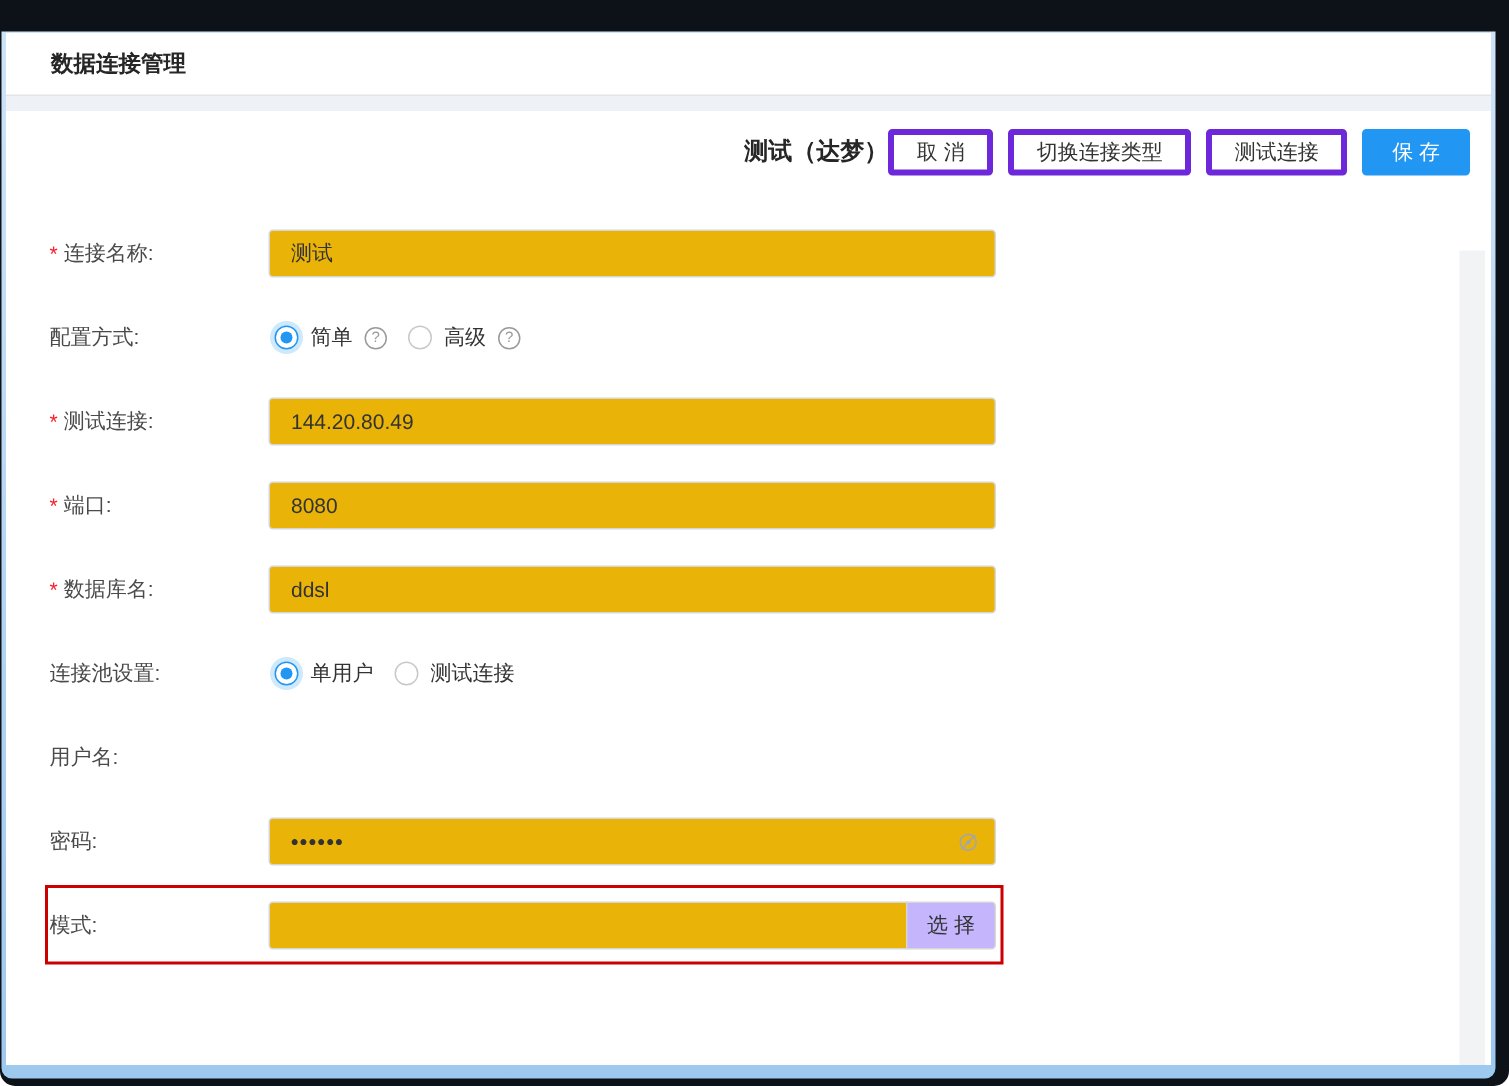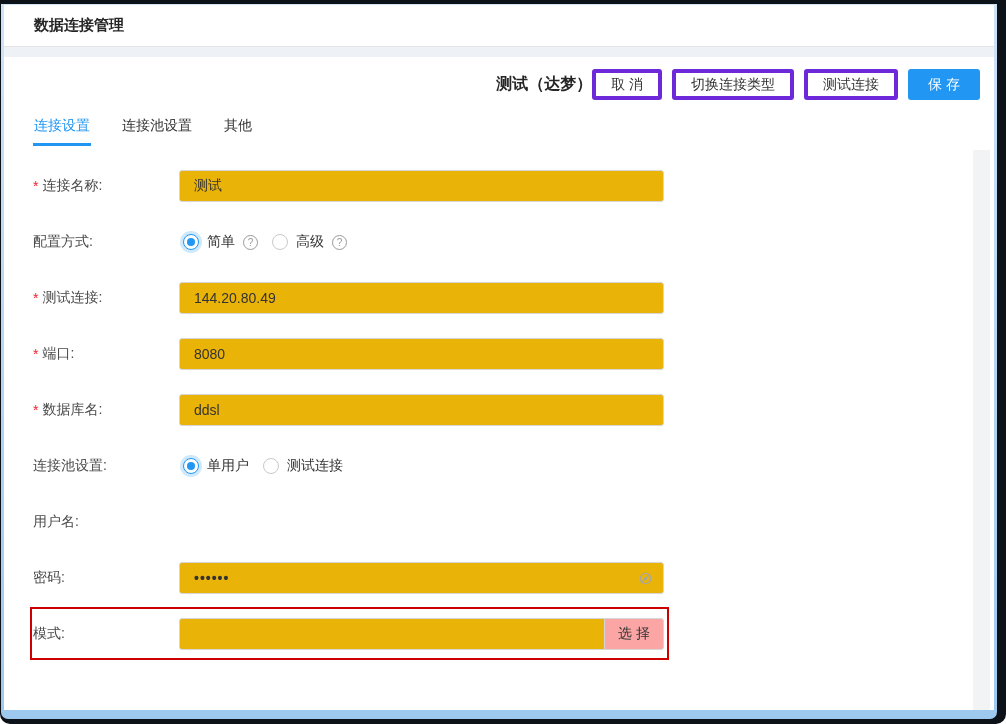--- a/index.html
+++ b/index.html
@@ -3,21 +3,21 @@
 <meta charset="utf-8">
 <style>
   * { margin:0; padding:0; box-sizing:border-box; }
   html,body { width:1006px; height:724px; font-family:"Liberation Sans","DejaVu Sans",sans-serif; }
 
   
   .window-outer {
     width:1006px; height:724px;
     background:#0d1118;
     border-radius:0 0 10px 10px;
-    padding:4px 9px 5px 1px;
+    padding:21px 9px 5px 1px;
     overflow:hidden;
   }
   .window-glass {
     width:100%; height:100%;
     background:linear-gradient(180deg,#cfe3f7 0%,#b3d4f2 55%,#9ec9ef 100%);
     border-radius:0 0 7px 7px;
     padding:1px 3px 9px 3px;
   }
   .window-content {
     width:100%; height:100%;
@@ -85,21 +85,21 @@
 
   
   .password-text { letter-spacing:1px; font-weight:bold; }
   .eye-icon { position:absolute; right:11px; top:9px; cursor:pointer; display:block; }
 
   
   .mode-group { display:flex; width:485px; }
   .mode-group .form-input { flex:1; border-radius:3px 0 0 3px; }
   .select-btn {
     width:60px; height:32px; margin-left:-1px;
-    border:1px solid #d6d6d6; border-radius:0 3px 3px 0; background:#fca5a5;
+    border:1px solid #d6d6d6; border-radius:0 3px 3px 0; background:#c4b5fd;
     font-size:14px; color:#333; font-family:inherit; cursor:pointer;
   }
 
   
   .highlight-box {
     position:absolute; left:26px; top:461px; width:639px; height:53px;
     border:2px solid #cc0000; pointer-events:none;
   }
 
   
@@ -124,25 +124,20 @@
         <div class="panel-header">
           <div class="panel-title">测试（达梦）</div>
           <div class="actions">
             <button class="btn">取 消</button>
             <button class="btn">切换连接类型</button>
             <button class="btn">测试连接</button>
             <button class="btn btn-primary">保 存</button>
           </div>
         </div>
 
-        <div class="tabs">
-          <div class="tab active">连接设置</div>
-          <div class="tab">连接池设置</div>
-          <div class="tab">其他</div>
-        </div>
 
         <div class="tab-content">
 
           <div class="form-row">
             <div class="form-label">
               <span class="req">*</span>
               <span>连接名称:</span>
             </div>
             <input class="form-input" value="测试" style="">
           </div>

